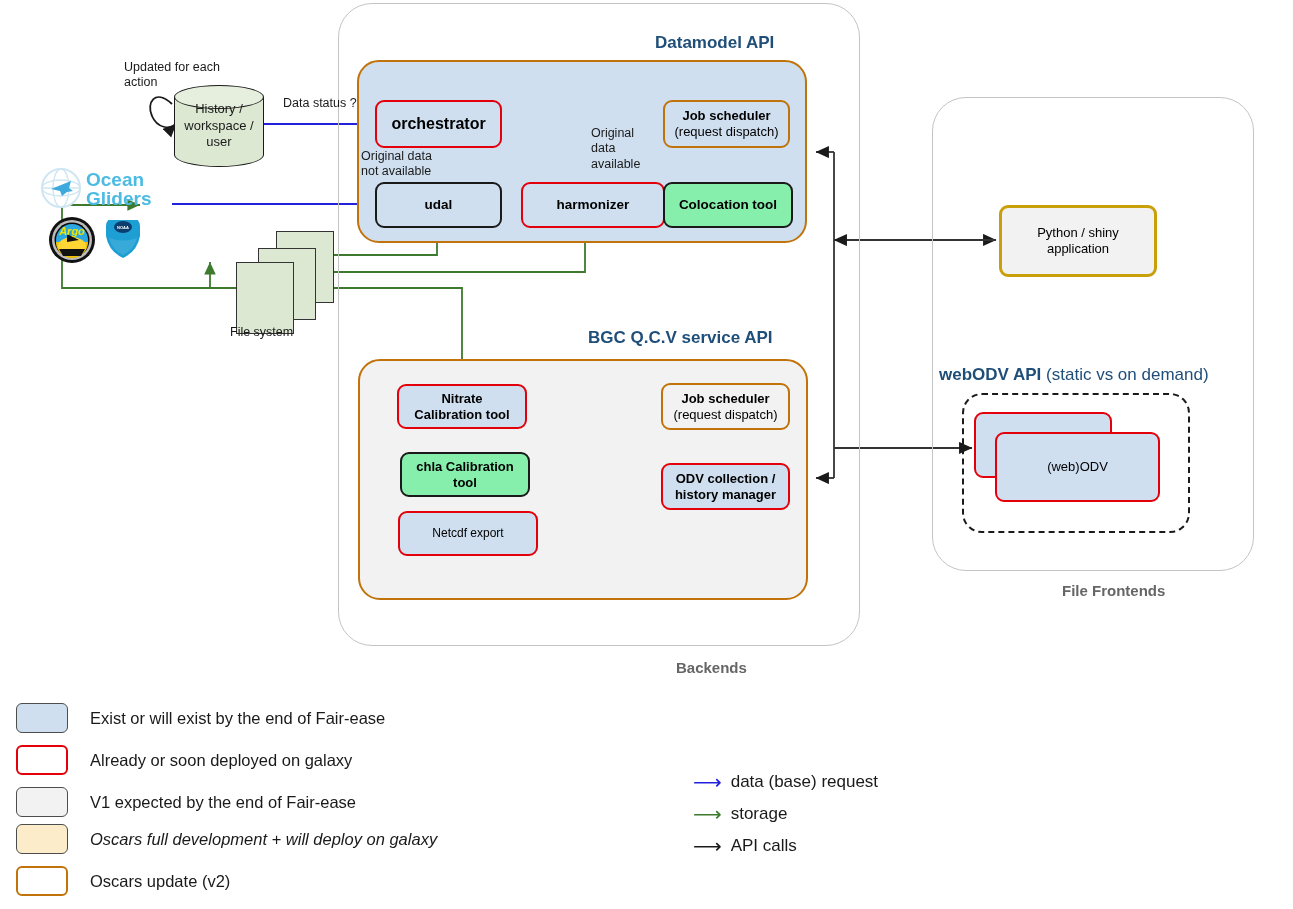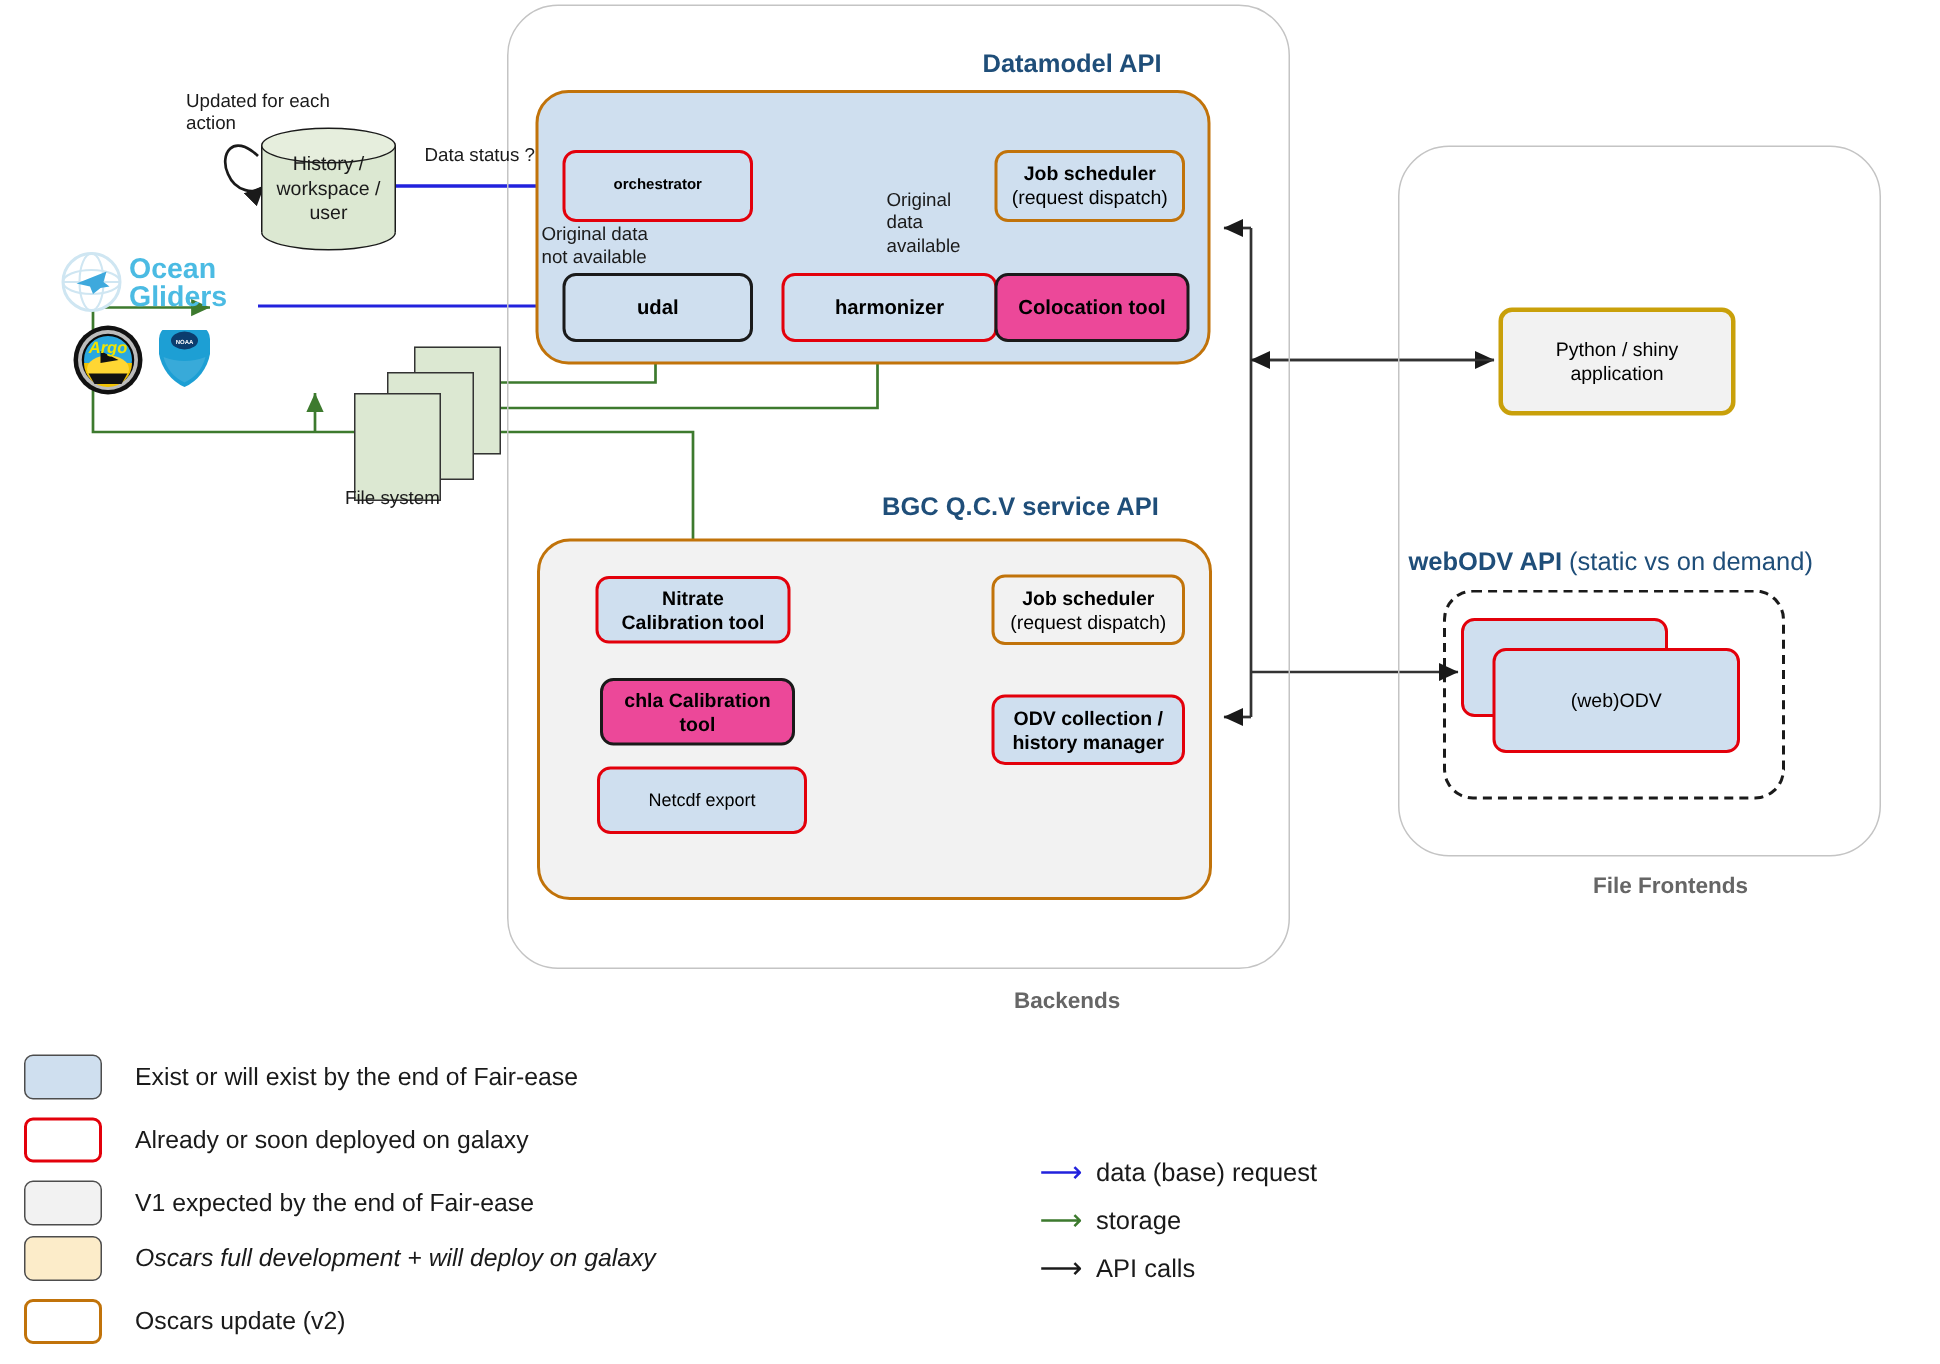--- a/index.html
+++ b/index.html
@@ -21,21 +21,21 @@
     display: flex; align-items: center; justify-content: center;
     text-align: center;
     border-radius: 9px;
     line-height: 1.22;
   }
   .node span { display:block; }
 
   
   .fill-blue   { background:#cfdfef; }
   .fill-grey   { background:#f2f2f2; }
-  .fill-cream  { background:#ec4899; }
+  .fill-cream  { background:#86efac; }
   .br-red    { border:2.5px solid #e3000b; }
   .br-dark   { border:2px solid #1a1a1a; }
   .br-orange { border:2.5px solid #c1730a; }
   .br-gold   { border:3px solid #c9a00a; }
 
   .bold  { font-weight: bold; }
 
   .grouptitle {
     position:absolute;
     color:#1f4e79;
@@ -192,21 +192,21 @@
 
   <div class="outerbox" style="left:338px; top:3px; width:522px; height:643px;"></div>
   <div class="outerlabel" style="left:676px; top:659px;">Backends</div>
 
   <div class="outerbox" style="left:932px; top:97px; width:322px; height:474px;"></div>
   <div class="outerlabel" style="left:1062px; top:582px;">File Frontends</div>
 
   <div class="grouptitle" style="left:655px; top:33px;">Datamodel API</div>
   <div class="apibox fill-blue" style="left:357px; top:60px; width:450px; height:183px;"></div>
 
-  <div class="node fill-blue br-red bold" style="left:375px; top:100px; width:127px; height:48px; font-size:10px;">
+  <div class="node fill-blue br-red bold" style="left:375px; top:100px; width:127px; height:48px; font-size:16px;">
     <span>orchestrator</span>
   </div>
 
   <div class="node fill-blue br-orange" style="left:663px; top:100px; width:127px; height:48px; flex-direction:column; font-size:13px;">
     <span class="bold">Job scheduler</span>
     <span>(request dispatch)</span>
   </div>
 
   <div class="node fill-blue br-dark bold" style="left:375px; top:182px; width:127px; height:46px; font-size:13.5px;">
     <span>udal</span>

